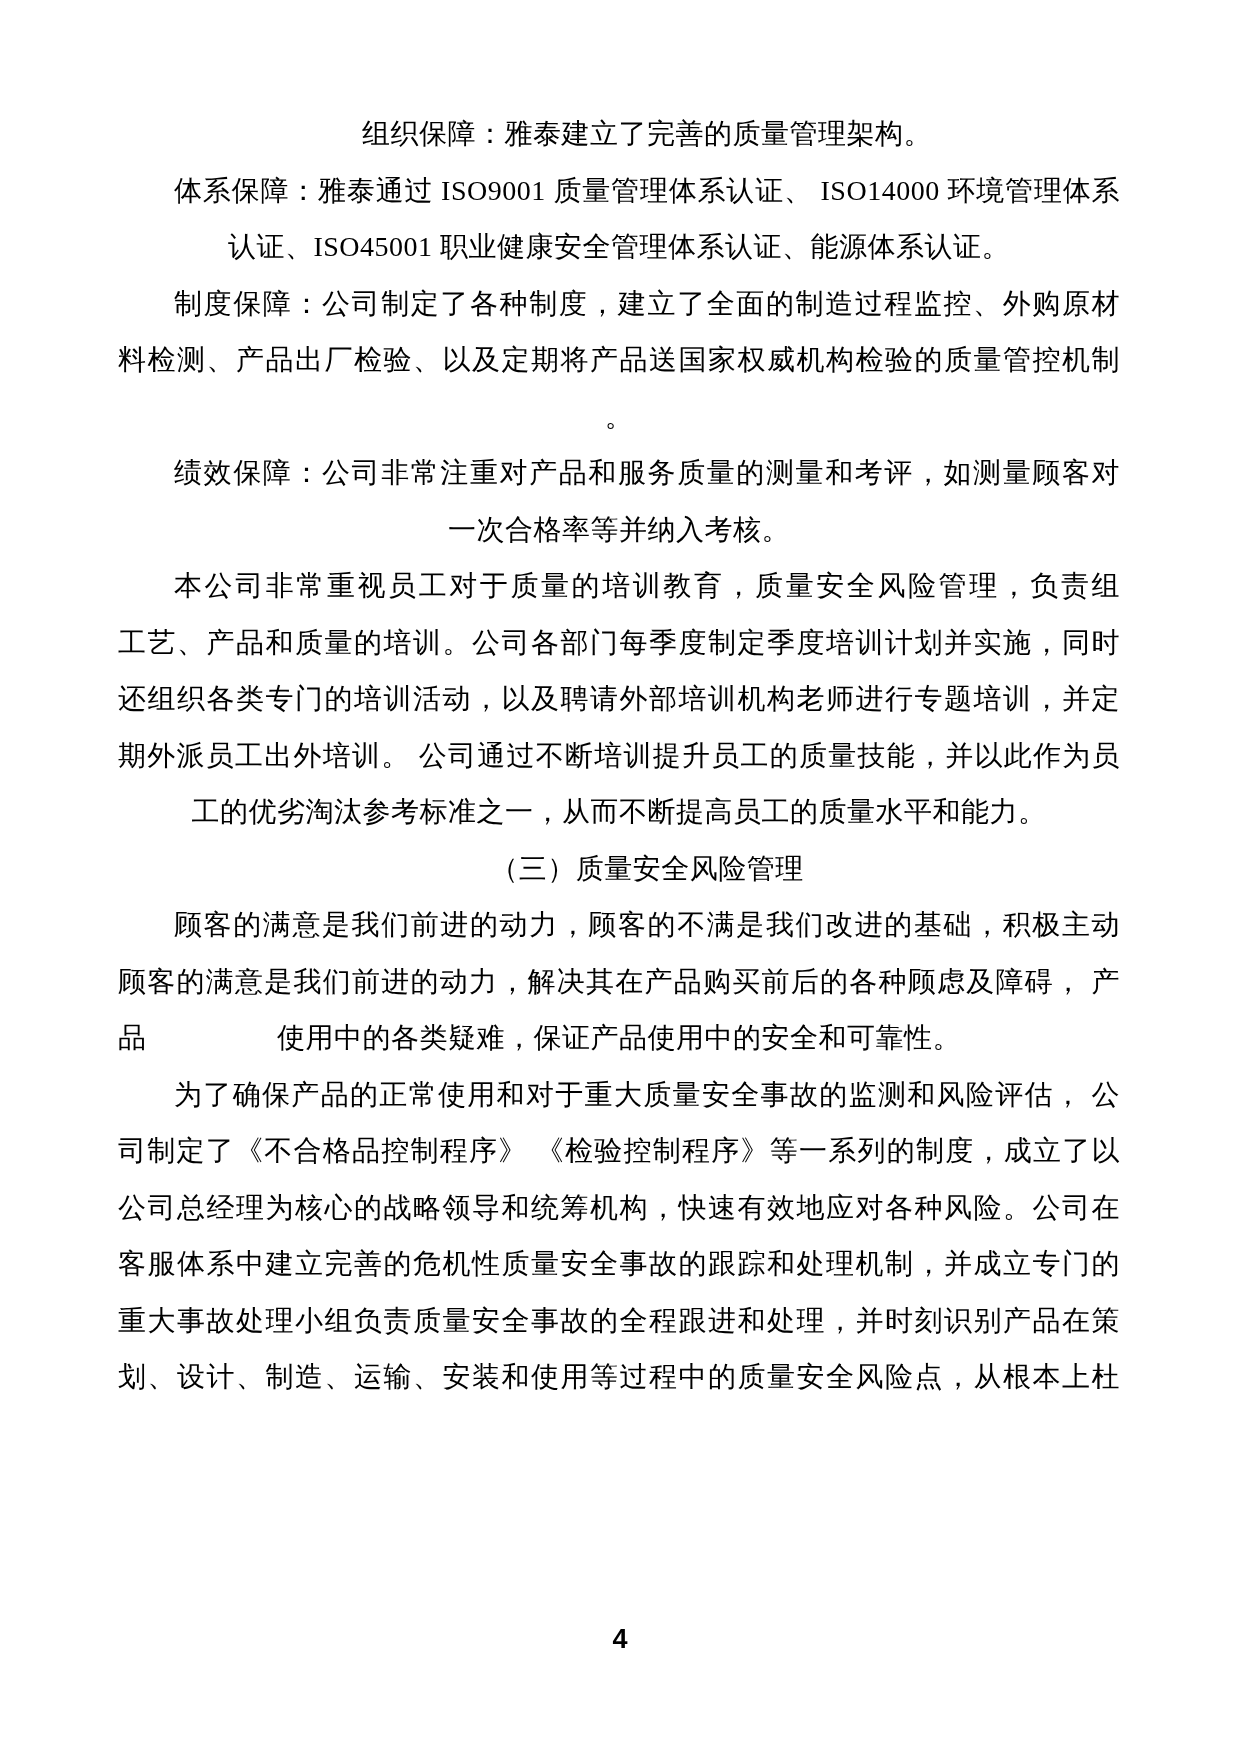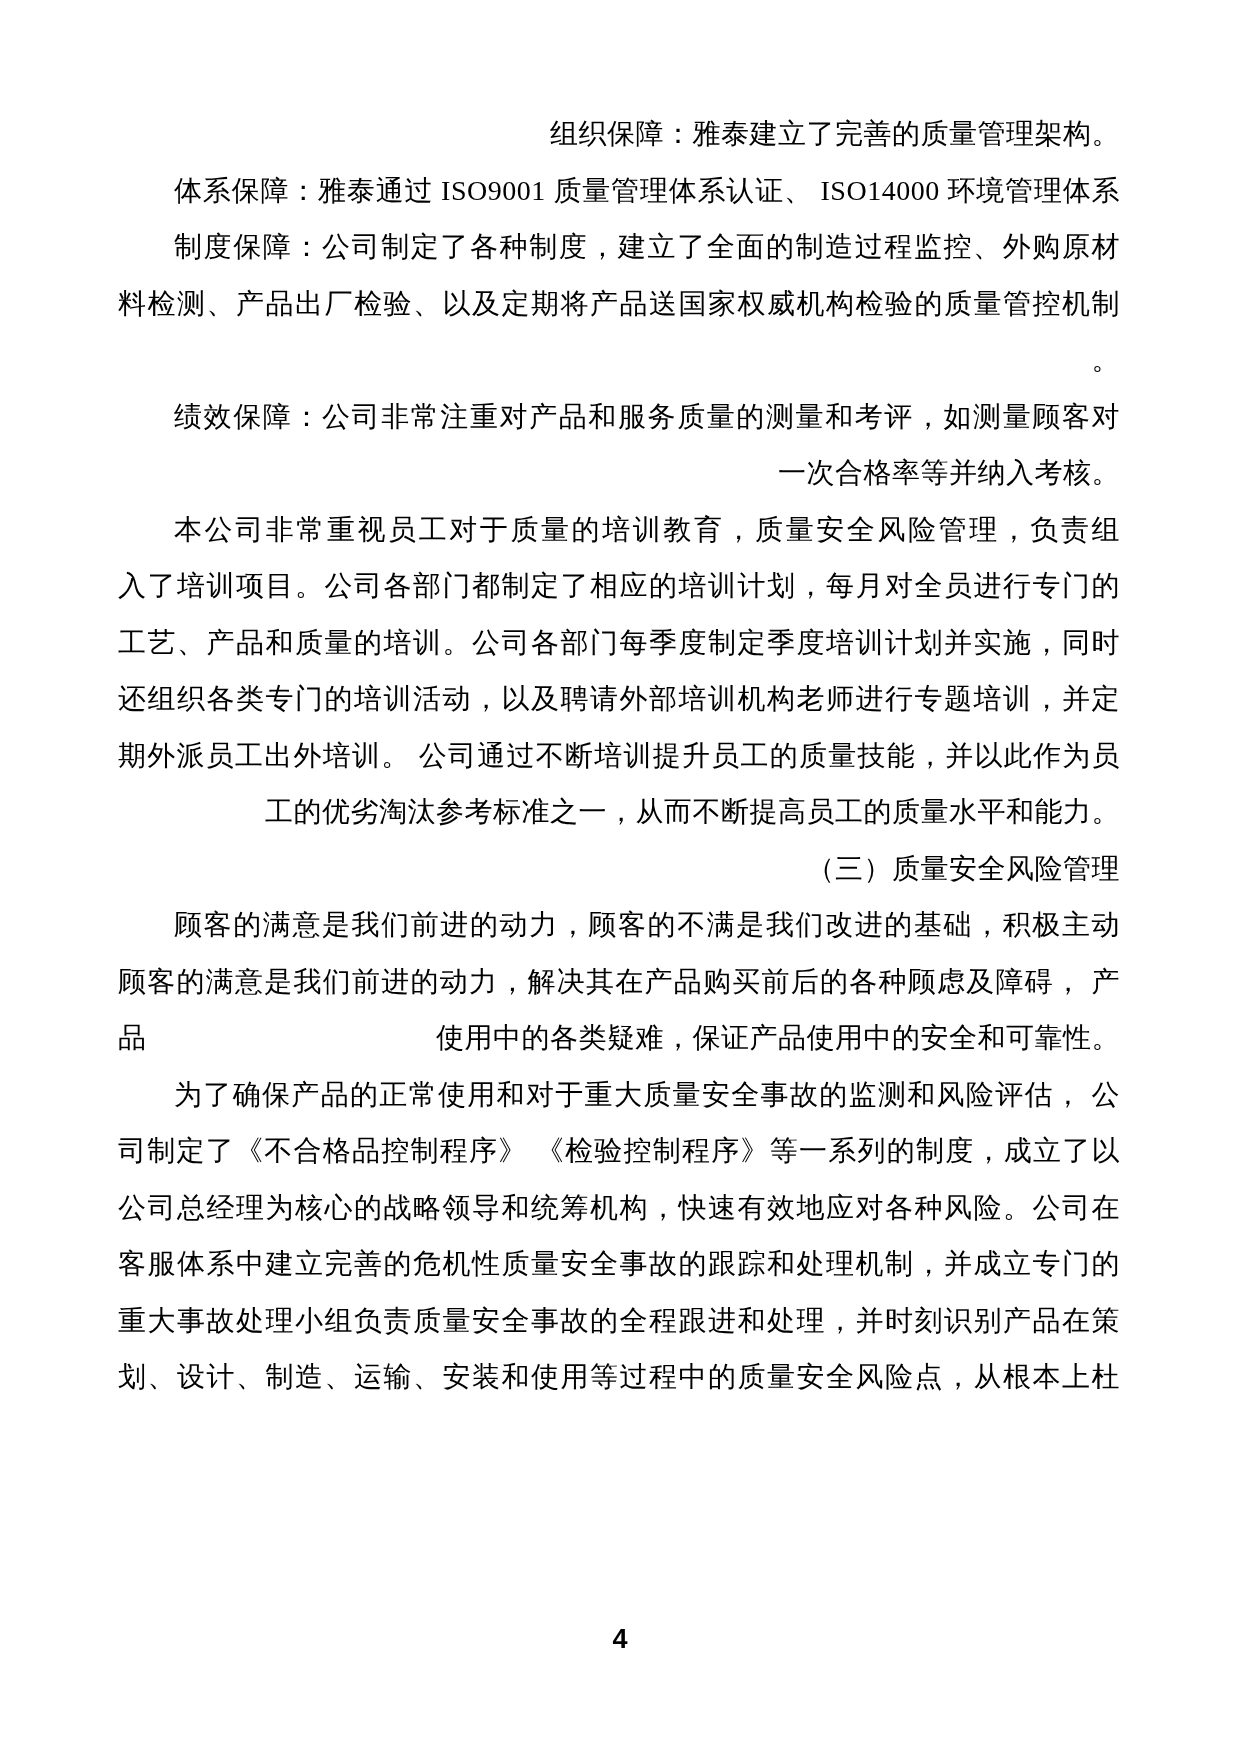--- a/index.html
+++ b/index.html
@@ -19,21 +19,21 @@
   .content {
     position: absolute;
     left: 118px;
     top: 106px;
     width: 1002px;
   }
   .line {
     font-size: 28px;
     height: 56.5px;
     line-height: 56.5px;
-    text-align: right;
+    text-align: center;
     letter-spacing: 0.5px;
   }
   .line.indent {
     text-indent: 56px;
   }
   .line.full {
     text-align: justify;
     text-align-last: justify;
     text-justify: inter-ideograph;
   }
@@ -51,27 +51,27 @@
     line-height: 1;
   }
 </style>
 </head>
 <body>
 
 <div class="page">
   <div class="content" id="content">
       <div class="line indent">组织保障：雅泰建立了完善的质量管理架构。</div>
       <div class="line indent full">体系保障：雅泰通过 ISO9001 质量管理体系认证、 ISO14000 环境管理体系</div>
+      <div class="line">认证、ISO45001 职业健康安全管理体系认证、能源体系认证。</div>
       <div class="line indent full">制度保障：公司制定了各种制度，建立了全面的制造过程监控、外购原材</div>
       <div class="line full">料检测、产品出厂检验、以及定期将产品送国家权威机构检验的质量管控机制</div>
       <div class="line">。</div>
       <div class="line indent full">绩效保障：公司非常注重对产品和服务质量的测量和考评，如测量顾客对</div>
       <div class="line">一次合格率等并纳入考核。</div>
       <div class="line indent full">本公司非常重视员工对于质量的培训教育，质量安全风险管理，负责组</div>
-      <div class="line full">入了培训项目。公司各部门都制定了相应的培训计划，每月对全员进行专门的</div>
       <div class="line full">工艺、产品和质量的培训。公司各部门每季度制定季度培训计划并实施，同时</div>
       <div class="line full">还组织各类专门的培训活动，以及聘请外部培训机构老师进行专题培训，并定</div>
       <div class="line full">期外派员工出外培训。 公司通过不断培训提升员工的质量技能，并以此作为员</div>
       <div class="line">工的优劣淘汰参考标准之一，从而不断提高员工的质量水平和能力。</div>
       <div class="line indent">（三）质量安全风险管理</div>
       <div class="line indent full">顾客的满意是我们前进的动力，顾客的不满是我们改进的基础，积极主动</div>
       <div class="line full">顾客的满意是我们前进的动力，解决其在产品购买前后的各种顾虑及障碍， 产品</div>
       <div class="line">使用中的各类疑难，保证产品使用中的安全和可靠性。</div>
       <div class="line indent full">为了确保产品的正常使用和对于重大质量安全事故的监测和风险评估， 公</div>
       <div class="line full">司制定了《不合格品控制程序》 《检验控制程序》等一系列的制度，成立了以</div>

